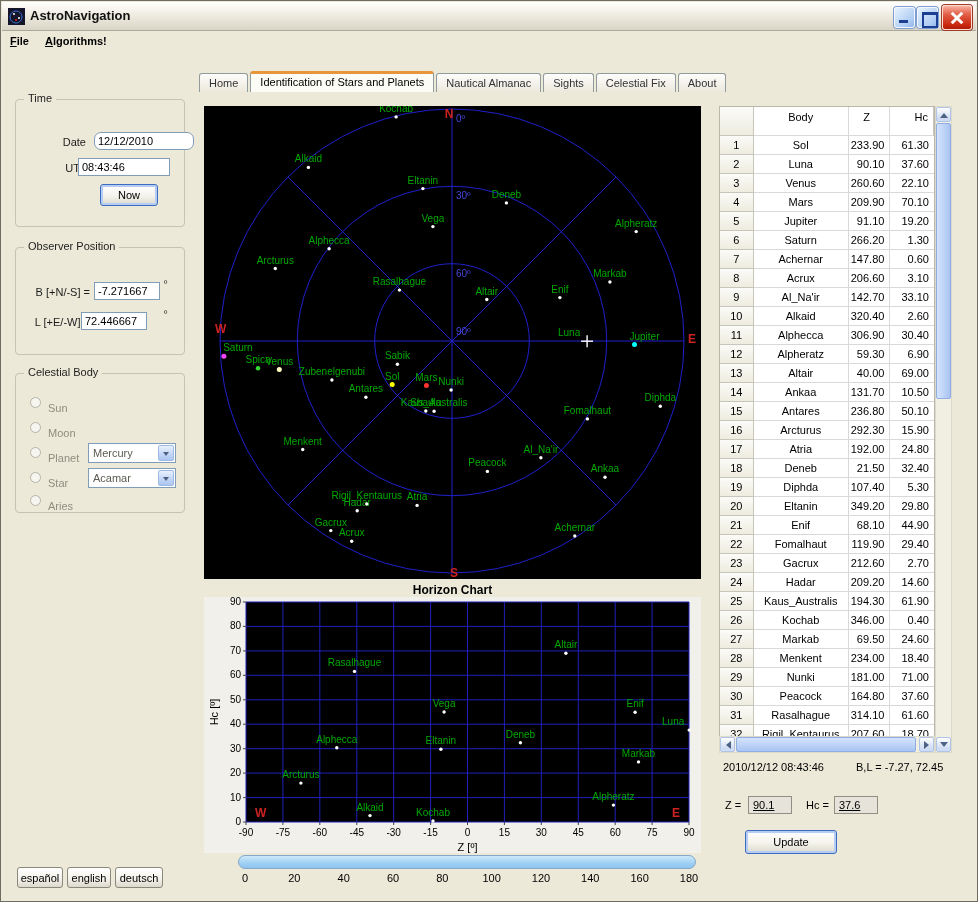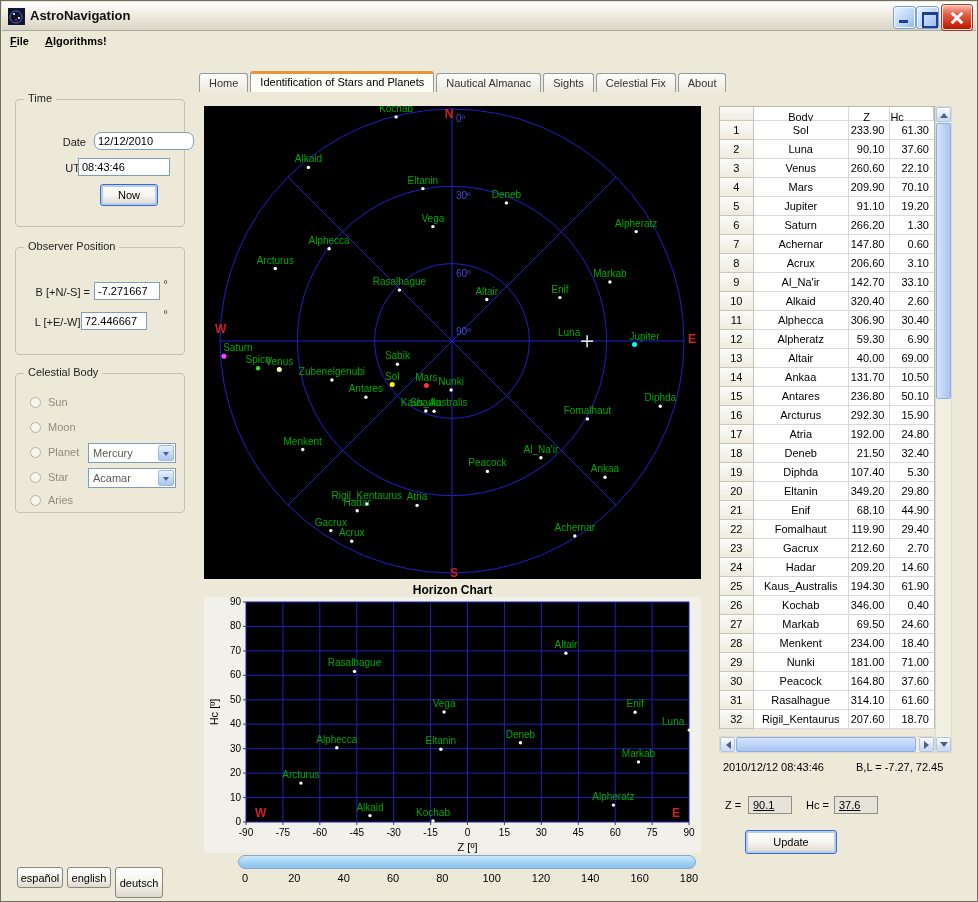--- a/index.html
+++ b/index.html
@@ -47,21 +47,21 @@
   .btn { position:absolute; font:11px "Liberation Sans","DejaVu Sans",sans-serif; color:#000;
          background:linear-gradient(180deg,#ffffff 0%,#f4f3ec 55%,#dcd8cc 100%);
          border:1px solid #8a887b; border-radius:3px; text-align:center; cursor:default; }
   .btn-default { border-color:#3c6cc0; box-shadow:inset 0 0 0 2px #b5cdf3; }
 
   .deg { position:absolute; font-size:9px; color:#1d1d1d; }
 
   .radio-row { position:absolute; left:0; height:14px; }
   .radio { position:absolute; left:14px; top:1px; width:11px; height:11px; border-radius:50%;
            border:1px solid #b5b3a6; background:#f6f5f0; }
-  .radio-label { position:absolute; left:32px; top:0; color:#8f8d81;text-align:right; }
+  .radio-label { position:absolute; left:32px; top:6px; color:#8f8d81;text-align:right; }
   .combo { position:absolute; left:72px; width:88px; height:20px; background:#fff;
            border:1px solid #7f9db9; }
   .combo-value { position:absolute; left:4px; top:3px; color:#5c5a50; }
   .combo-btn { position:absolute; right:1px; top:1px; bottom:1px; width:16px;
            background:linear-gradient(180deg,#e9f1fd 0%,#c7d9f7 50%,#aac6f0 100%);
            border:1px solid #9db9e4; border-radius:2px; display:flex; align-items:center; justify-content:center; }
   .combo-arrow { width:0; height:0; border:3px solid transparent; border-top:4px solid #4d6185; margin-top:4px; }
 
   
   #tabs { position:absolute; left:198px; top:70px; height:21px; display:flex; align-items:flex-end; }
@@ -84,21 +84,21 @@
 
   
   #slider { position:absolute; left:237px; top:854px; width:458px; height:14px; border-radius:7px;
             background:linear-gradient(180deg,#cde8fb 0%,#9fd0f3 60%,#8ec4ee 100%);
             border:1px solid #86a7c7; }
   #slider-ticks { position:absolute; left:237px; top:871px; width:458px; height:14px; }
   .stick { position:absolute; top:0; width:30px; text-align:center; }
 
   
   #grid { position:absolute; left:718px; top:105px; width:216px; border:1px solid #b9b6aa; border-bottom:none; }
-  .grid-header { display:flex; height:14px; }
+  .grid-header { display:flex; height:29px; }
   .h-cell { background:linear-gradient(180deg,#fdfdfd 0%,#f0eee2 70%,#e1ded0 100%);
             border-right:1px solid #c8c5ba; border-bottom:1px solid #c8c5ba;
             line-height:20px; text-align:center; }
   .grid-row { display:flex; height:19px; }
   .cell { line-height:17px; padding-top:1px; overflow:hidden; white-space:nowrap; }
   .c0 { width:34px; background:linear-gradient(180deg,#fbfbf8 0%,#eeecdf 100%);
         border-right:1px solid #c8c5ba; border-bottom:1px solid #c8c5ba; text-align:center; }
   .c1 { width:96px; background:#fff; border-right:1px solid #d9d9d9; border-bottom:1px solid #d9d9d9; text-align:center; }
   .c2 { width:42px; background:#fff; border-right:1px solid #d9d9d9; border-bottom:1px solid #d9d9d9;
         text-align:right; padding-right:5px; }
@@ -128,21 +128,21 @@
   .ro-box { position:absolute; width:44px; height:18px; background:#e6e4da;
             border:1px solid #928f82; padding:2px 4px;text-decoration:underline; }
   #z-label  { position:absolute; left:724px; top:798px; }
   #z-box    { left:747px; top:795px; }
   #hc-label { position:absolute; left:805px; top:798px; }
   #hc-box   { left:833px; top:795px; }
   #update-btn { left:744px; top:829px; width:92px; height:24px; }
 
   #btn-es { left:16px;  top:866px; width:46px; height:21px; }
   #btn-en { left:66px;  top:866px; width:44px; height:21px; }
-  #btn-de { left:114px; top:866px; width:48px; height:31px; }
+  #btn-de { left:114px; top:866px; width:48px; height:21px; }
 </style>
 </head>
 <body>
 
 <div class="window">
 
   <div class="titlebar">
     <span class="app-icon">
       <svg width="17" height="17">
           <rect width="17" height="17" fill="#14142a"></rect>
@@ -439,21 +439,21 @@
       <span class="stick" style="left: 337.3px;">140</span>
       <span class="stick" style="left: 386.6px;">160</span>
       <span class="stick" style="left: 436px;">180</span>
     </div>
 
   <div id="grid">
     <div class="grid-header" id="grid-header">
         <div class="h-cell c0" style="text-align: center;"></div>
         <div class="h-cell c1" style="text-align: center;">Body</div>
         <div class="h-cell c2" style="text-align: center;">Z</div>
-        <div class="h-cell c3" style="text-align: left;">Hc</div>
+        <div class="h-cell c3" style="text-align: right;">Hc</div>
       </div>
     <div id="grid-body">
         <div class="grid-row">
           <div class="cell c0">1</div>
           <div class="cell c1">Sol</div>
           <div class="cell c2">233.90</div>
           <div class="cell c3">61.30</div>
         </div>
         <div class="grid-row">
           <div class="cell c0">2</div>

